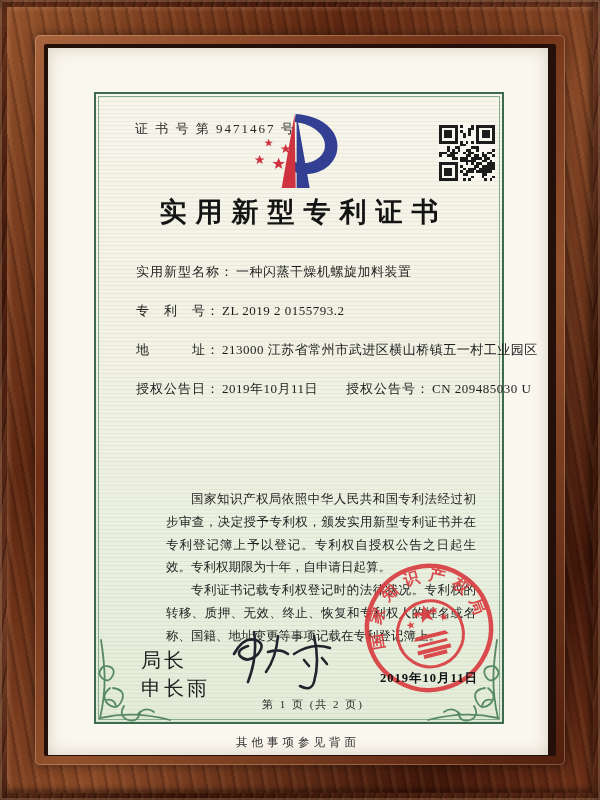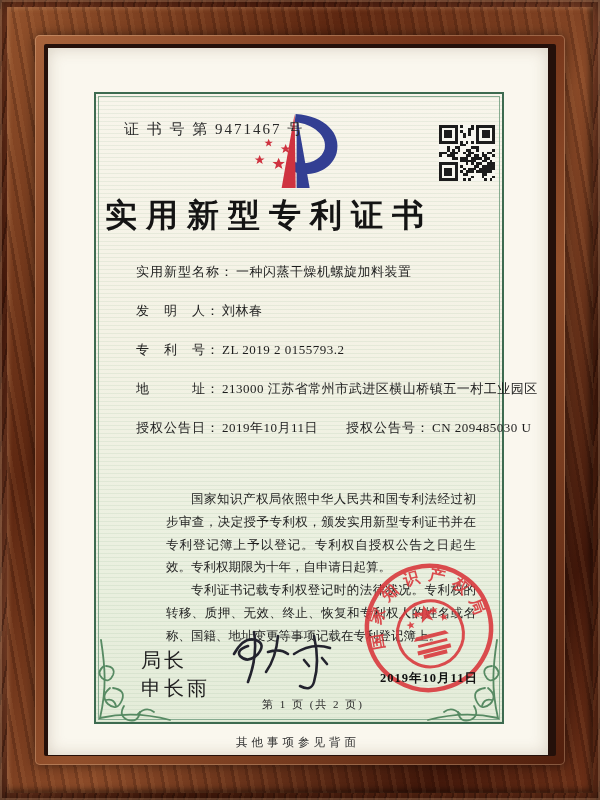--- a/index.html
+++ b/index.html
@@ -27,26 +27,26 @@
          box-shadow:inset 0 0 16px rgba(95,70,35,.22);}
 
   
   .cert{position:absolute;left:46px;top:44px;width:406px;height:628px;
         border:2px solid #3d6b50;
         background:linear-gradient(180deg,#f8f5eb 0%,#f4f2e5 38%,#ebf0e0 72%,#e4ecd9 100%);}
   .cert::before{content:"";position:absolute;inset:2px;border:1px solid #86ab90;pointer-events:none;}
   .cert::after{content:"";position:absolute;inset:0;pointer-events:none;
         background:repeating-linear-gradient(0deg,rgba(120,165,125,.12) 0 1px,rgba(0,0,0,0) 1px 4px);}
 
-  .cert-no{position:absolute;left:28px;top:26px;font-size:15px;letter-spacing:2px;color:#2a2a2a;z-index:3;}
+  .cert-no{position:absolute;left:39px;top:26px;font-size:13px;letter-spacing:2px;color:#2a2a2a;z-index:3;}
 
   .logo{position:absolute;left:50%;top:14px;transform:translateX(-52%);z-index:2;}
   .qr{position:absolute;right:7px;top:31px;width:56px;height:56px;z-index:3;}
 
-  .title{position:absolute;left:0;right:0;top:100px;text-align:left;font-size:32px;font-weight:700;
+  .title{position:absolute;left:0;right:0;top:100px;text-align:center;font-size:27px;font-weight:700;
          letter-spacing:9px;text-indent:9px;color:#141414;z-index:3;font-family:Liberation Serif, serif;}
 
   .rows{position:absolute;left:40px;right:16px;top:169px;z-index:3;}
   .row{height:39px;font-size:13px;color:#1d1d1d;white-space:nowrap;letter-spacing:.5px;}
   .row .lbl{letter-spacing:1px;}
   .row .val{margin-left:2px;}
   .row .pair2{margin-left:28px;}
 
   .paras{position:absolute;left:38px;right:26px;top:394px;z-index:3;
          font-size:12.5px;line-height:1.82;color:#1f1f1f;text-align:justify;margin-left:32px;}
@@ -225,23 +225,20 @@
         <rect x="19" y="20" width="1" height="1" fill="#1c1c1c"></rect>
       </svg>
 
     <div class="title">实用新型专利证书</div>
 
     <div class="rows">
       <div class="row">
         <span class="lbl">实用新型名称：</span><span class="val">一种闪蒸干燥机螺旋加料装置</span>
       </div>
       <div class="row">
-        <span class="lbl">发　明　人：</span><span class="val">刘林春</span>
-      </div>
-      <div class="row">
         <span class="lbl">专　利　号：</span><span class="val">ZL 2019 2 0155793.2</span>
       </div>
       <div class="row">
         <span class="lbl">地　　　址：</span><span class="val">213000 江苏省常州市武进区横山桥镇五一村工业园区</span>
       </div>
       <div class="row">
         <span class="lbl">授权公告日：</span><span class="val">2019年10月11日</span><span class="lbl pair2">授权公告号：</span><span class="val">CN 209485030 U</span>
       </div>
     </div>
 

